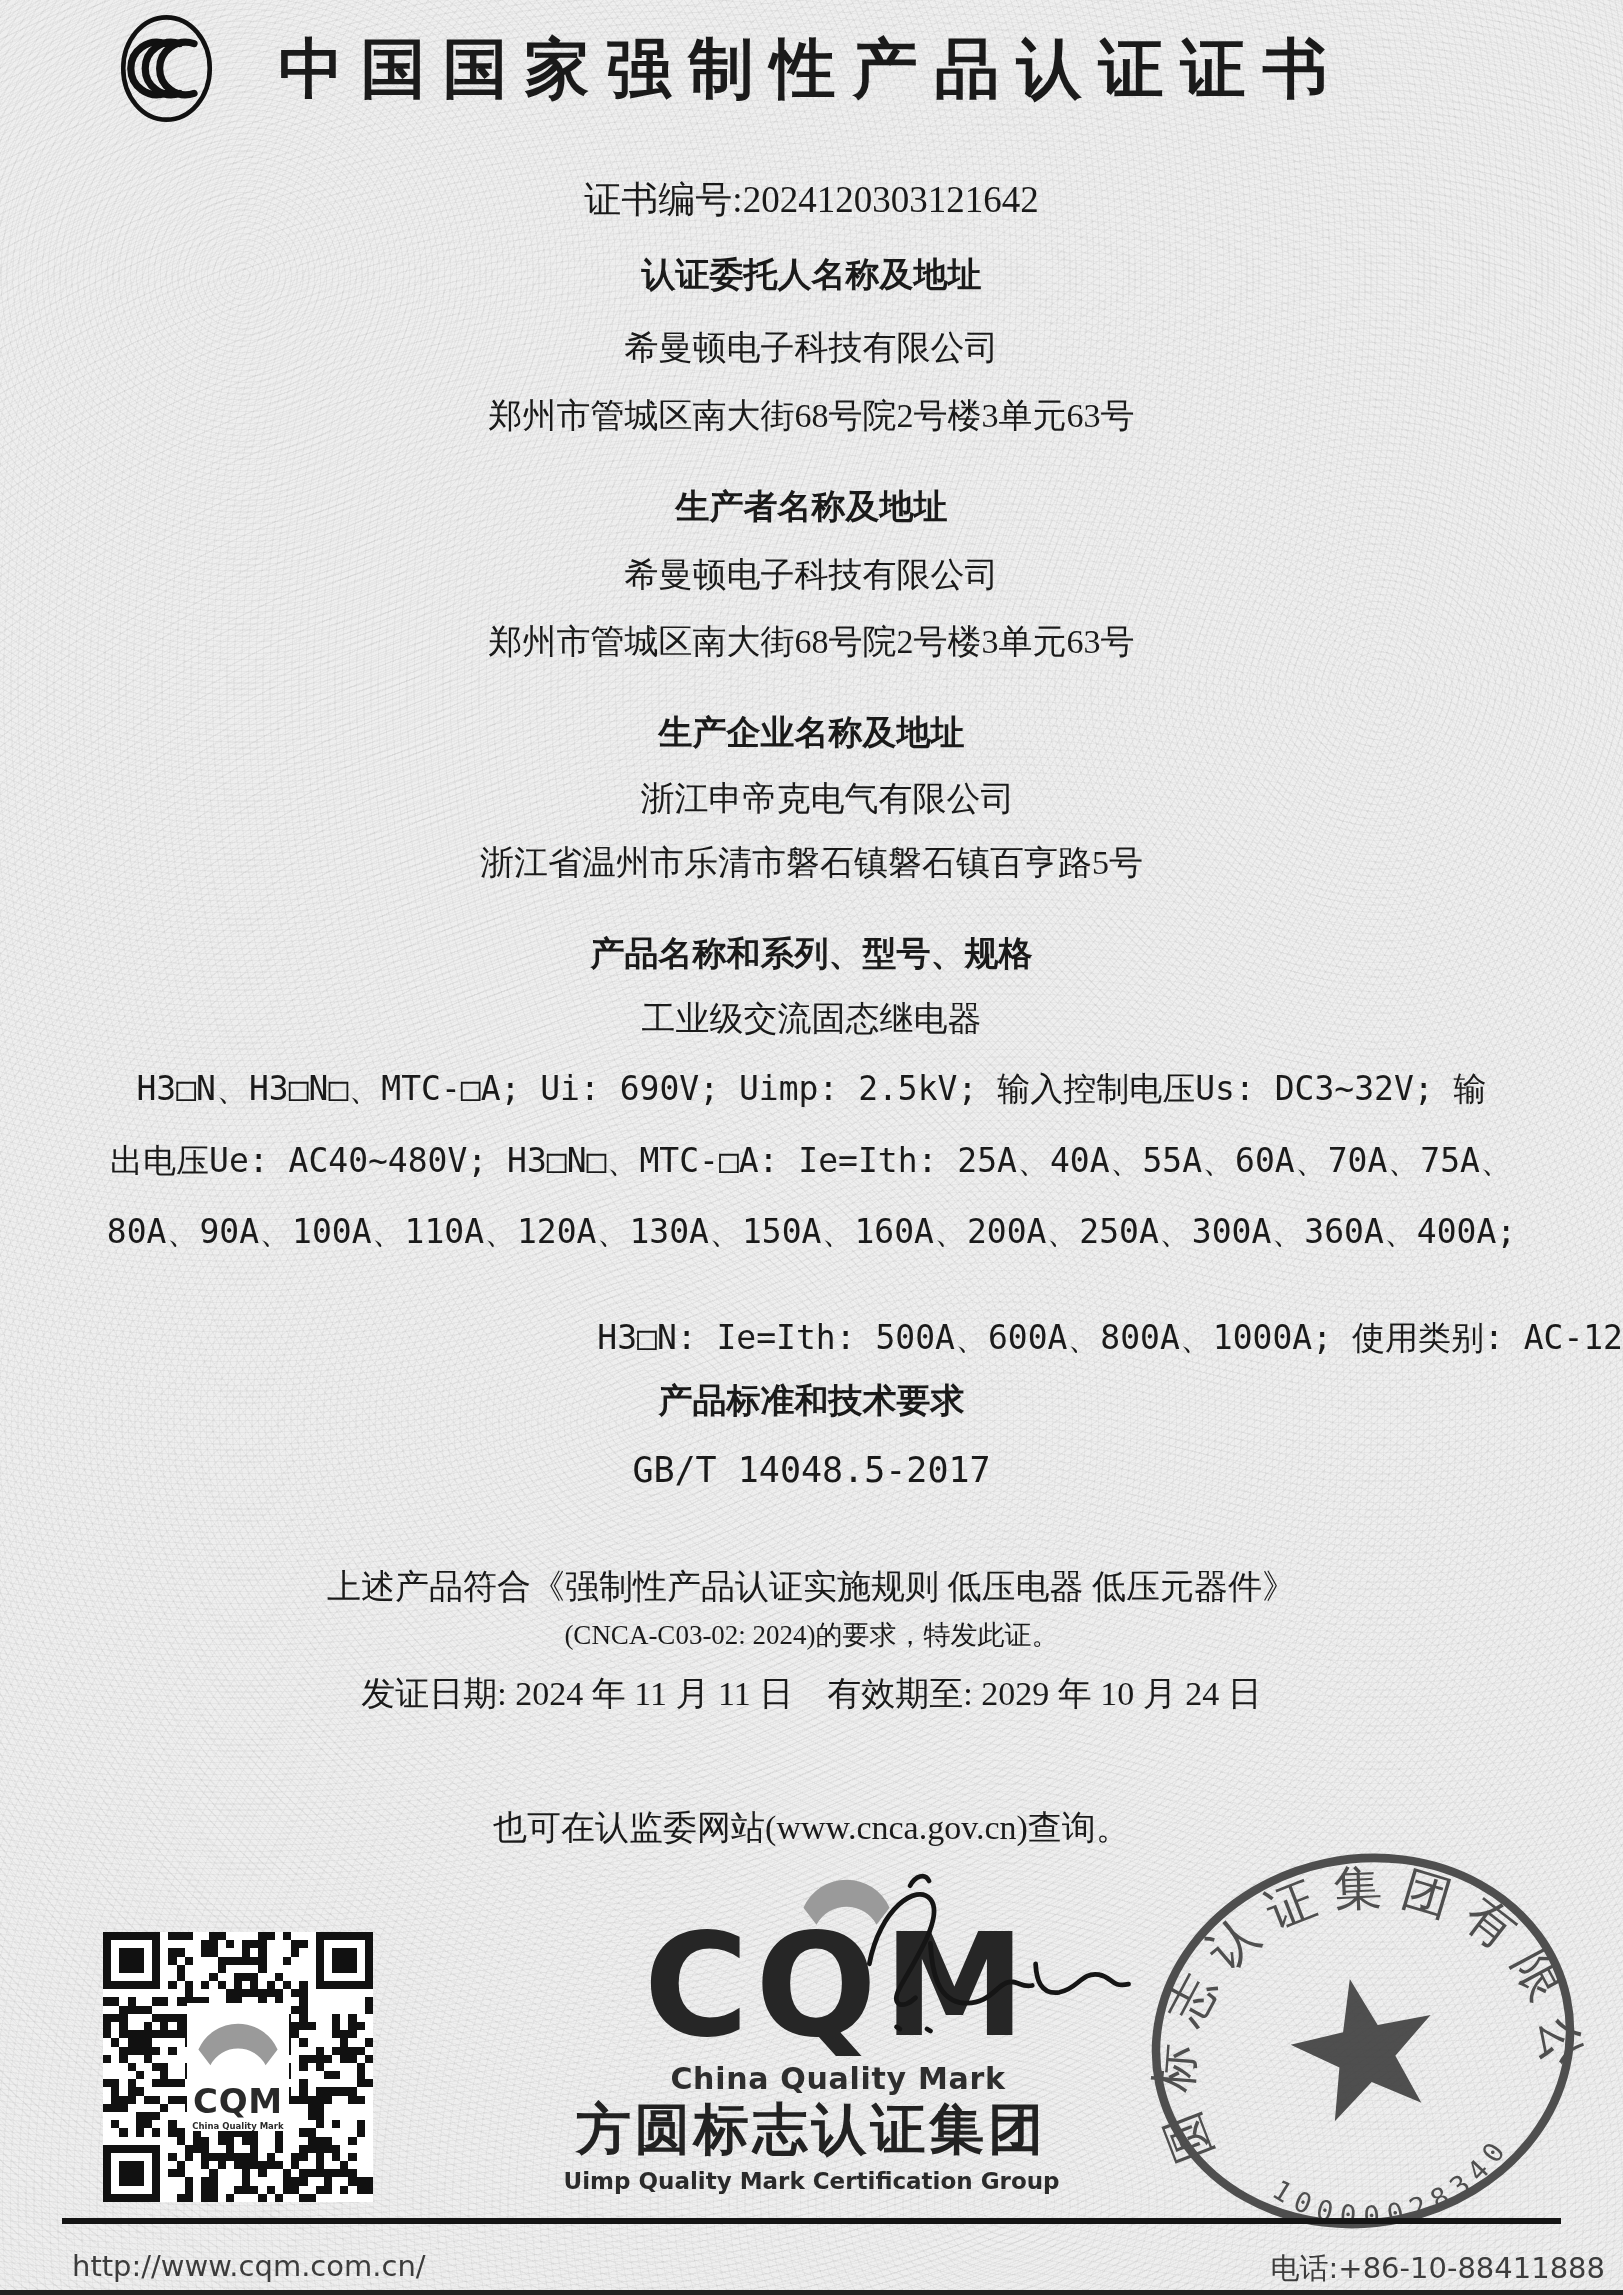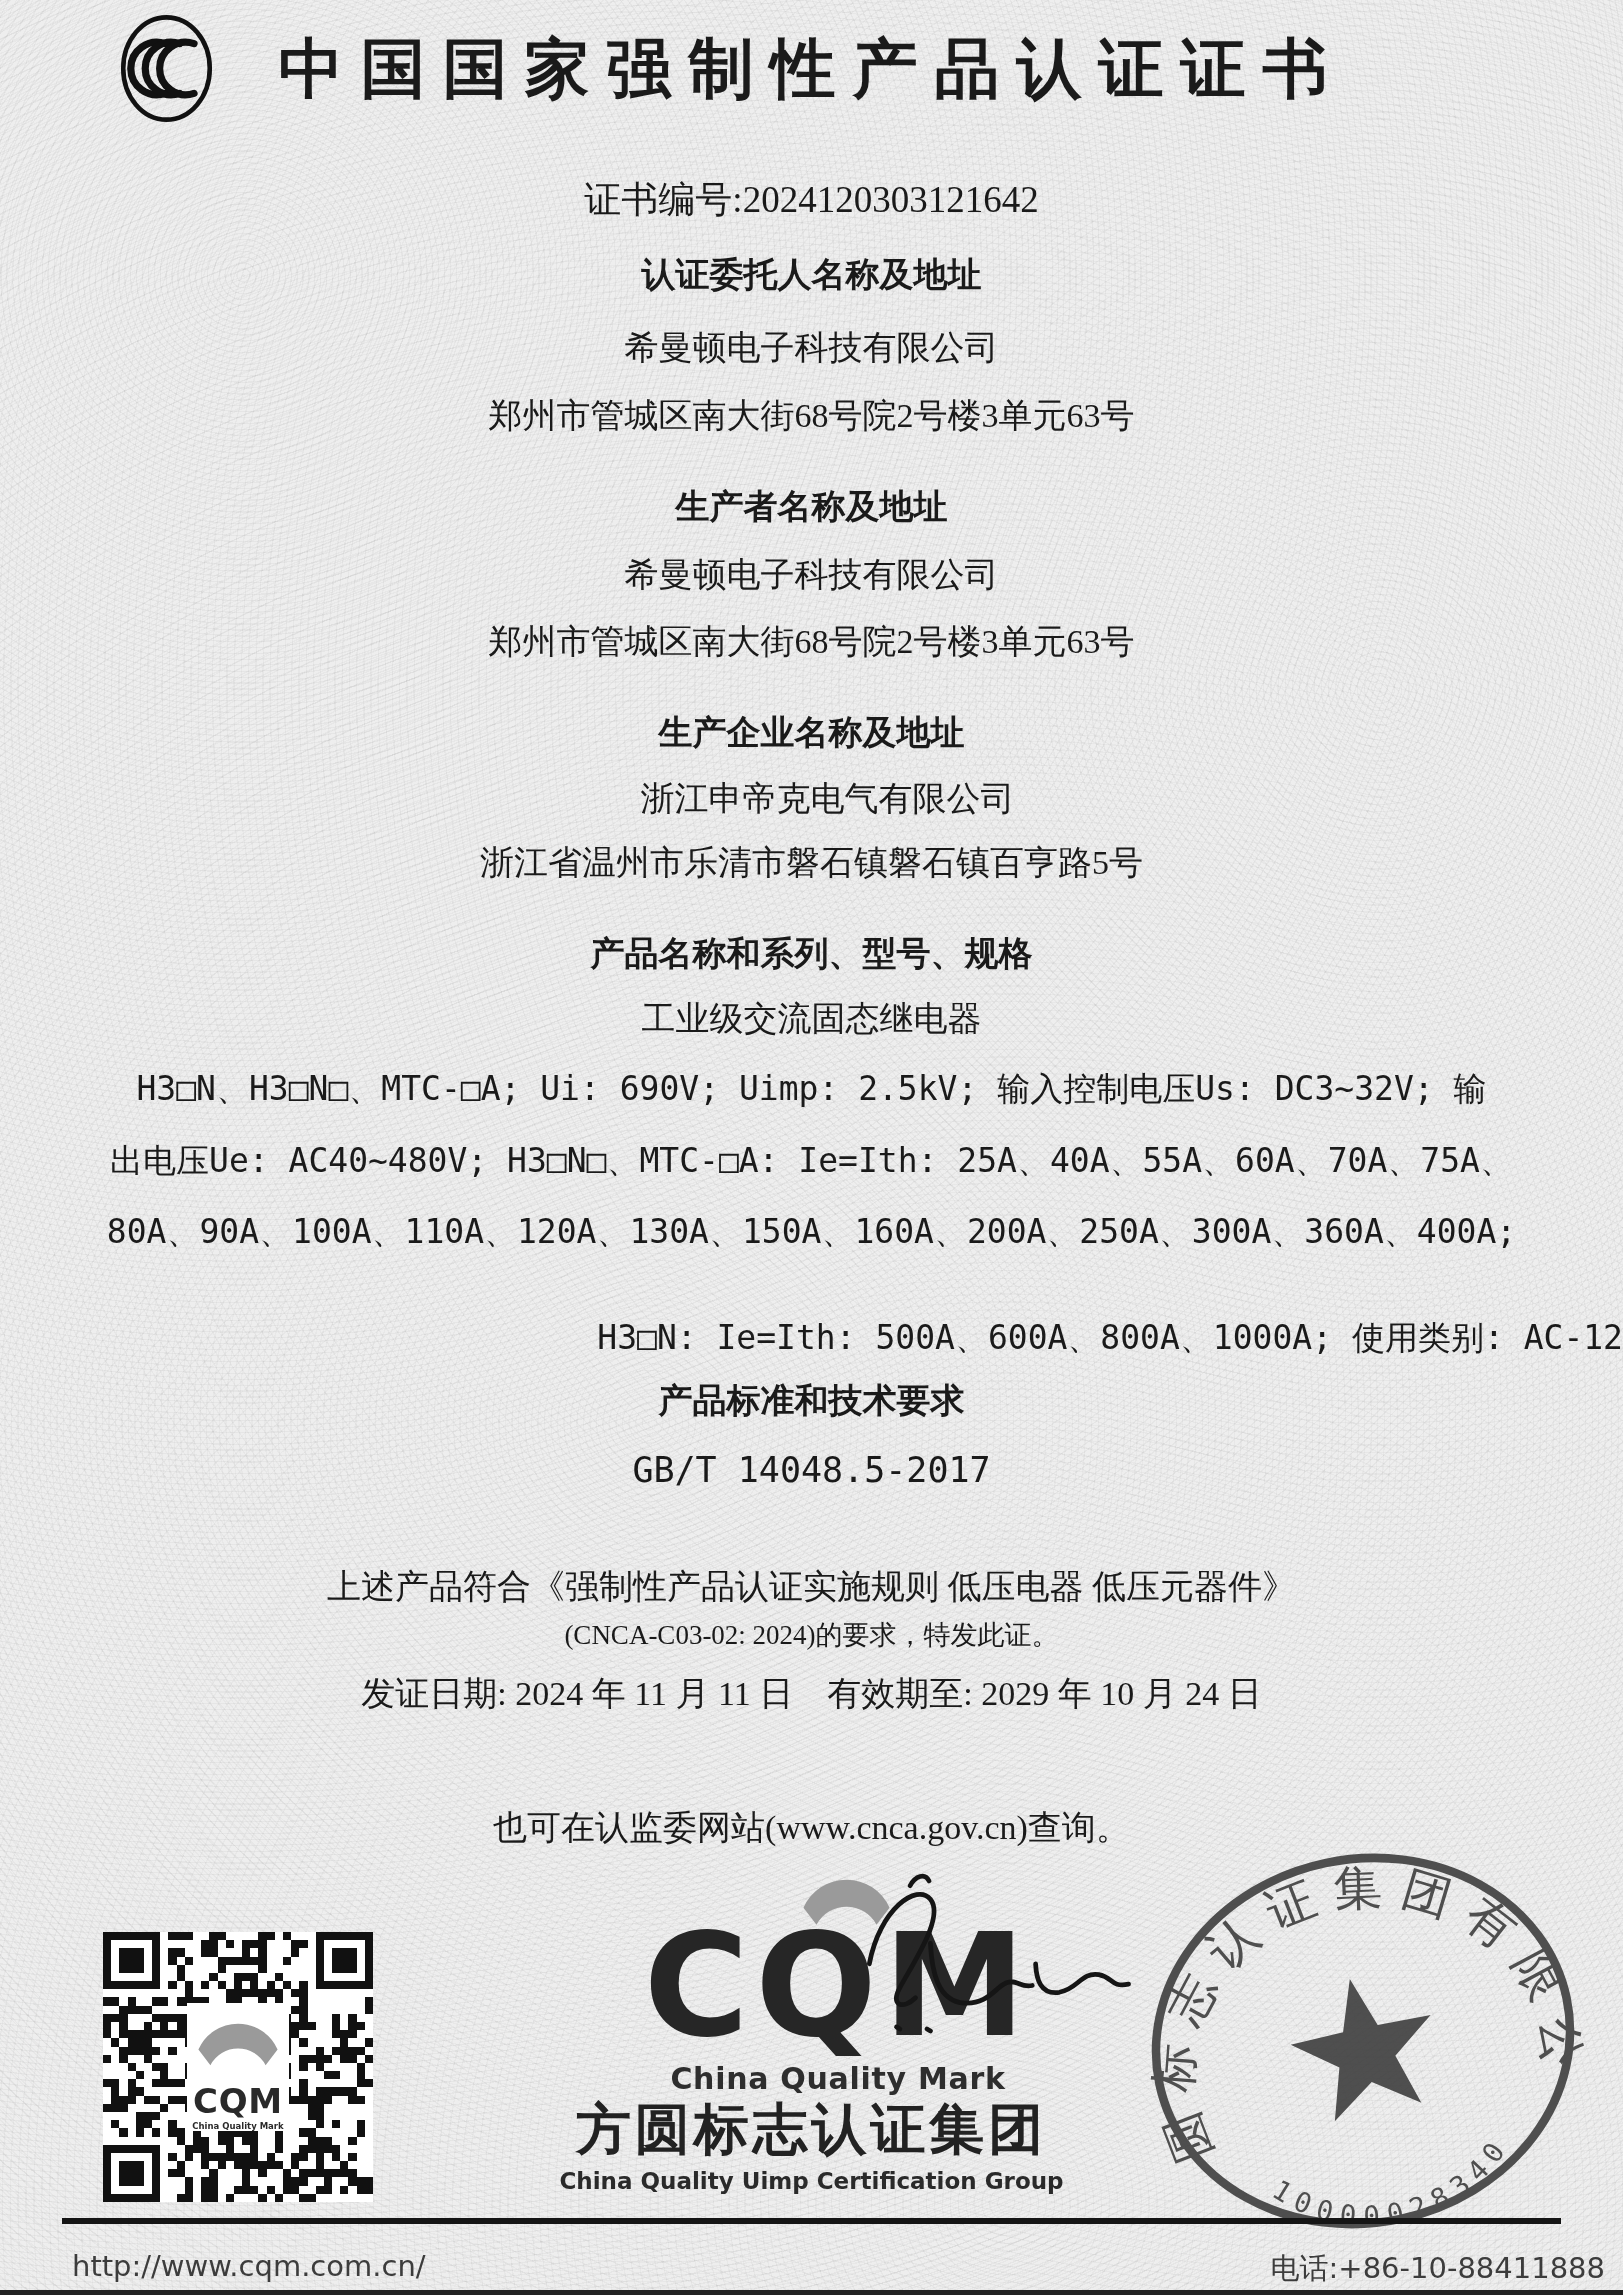--- a/index.html
+++ b/index.html
@@ -578,21 +578,21 @@
   <svg class="sig" viewBox="0 0 480 280" fill="none" stroke="#151515" stroke-width="7" stroke-linecap="round">
     <path d="M 120 35 C 128 20 142 16 148 28"></path>
     <path d="M 60 150 C 75 70 130 30 150 55 C 170 80 130 140 105 185 C 90 212 110 218 128 200"></path>
     <path d="M 150 120 C 152 160 160 205 200 208 C 235 210 245 185 262 178 C 278 172 282 186 300 182"></path>
     <path d="M 305 150 C 306 172 312 196 340 192 C 368 187 372 162 398 166 C 420 170 415 185 442 180"></path>
     <path d="M 100 243 l 5 3"></path>
     <path d="M 145 246 l 5 3"></path>
   </svg>
 
   <div class="group-cn">方圆标志认证集团</div>
-  <div class="group-en">China Quality Uimp Certification Group</div>
+  <div class="group-en">Uimp Quality Mark Certification Group</div>
 
   <svg class="seal" viewBox="-350 -310 700 620">
     <g transform="rotate(-12)" stroke="#3a3a3a" fill="#3a3a3a">
       <ellipse cx="0" cy="0" rx="318" ry="278" fill="none" stroke-width="13"></ellipse>
       <defs>
         <path id="sealArc" d="M -252 130 A 272 245 0 1 1 252 130" fill="none"></path>
         <path id="sealNum" d="M -180 208 A 238 215 0 0 0 180 208" fill="none"></path>
       </defs>
       <text font-size="74" letter-spacing="24" font-family="Liberation Serif, serif" stroke="none">
         <textPath href="#sealArc" startOffset="50%" text-anchor="middle">方圆标志认证集团有限公司</textPath>

